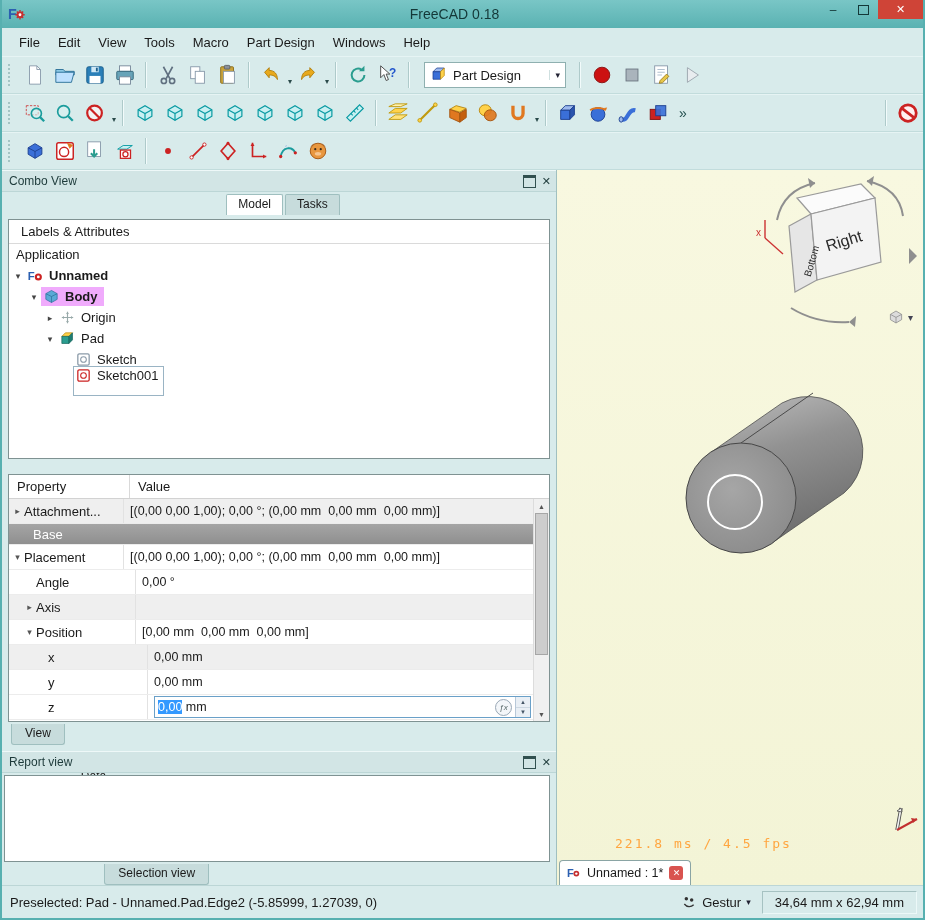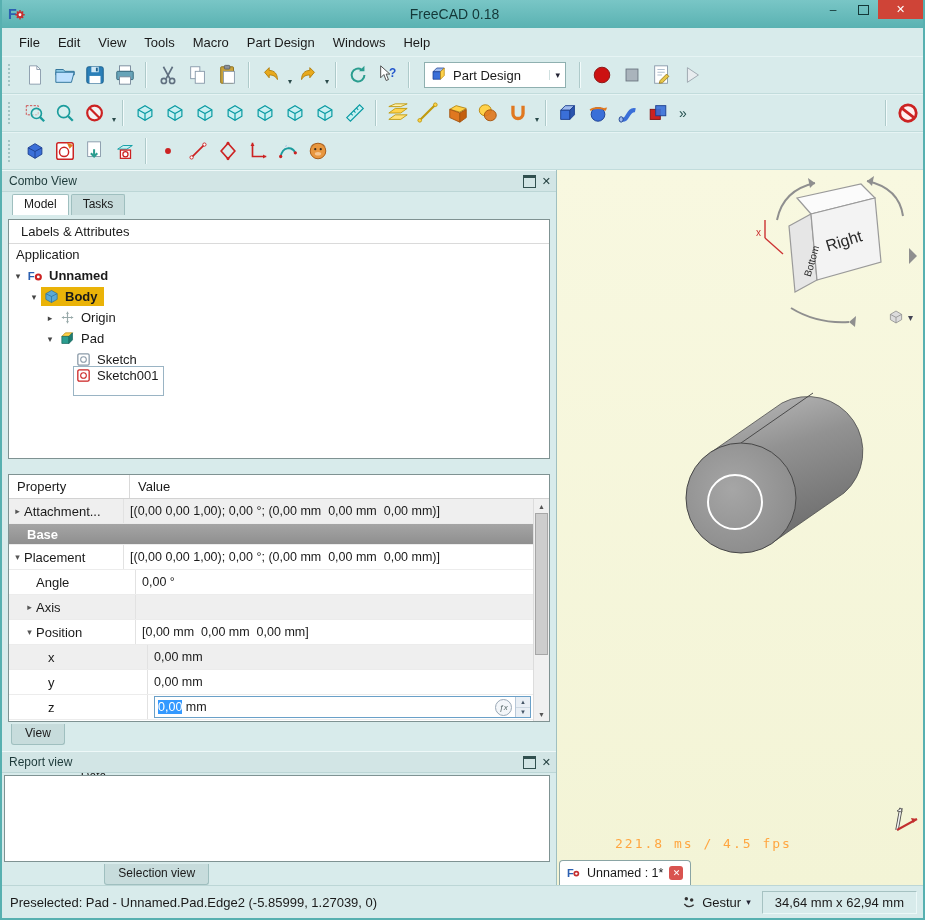--- a/index.html
+++ b/index.html
@@ -29,45 +29,45 @@
   .wb-combo{height:24px;min-width:130px;background:#fff;border:1px solid #8fb0b0;display:flex;align-items:center;padding:0 5px;margin:0 8px;}
   .wb-label{margin:0 8px 0 5px;}
   .wb-arrow{margin-left:auto;font-size:9px;color:#223;padding-left:5px;border-left:1px solid #cfe0e0;}
   
   .main{flex:1;display:flex;min-height:0;}
   .left-dock{width:554px;flex:none;display:flex;flex-direction:column;}
   .panel-title{height:20px;flex:none;display:flex;align-items:center;padding:0 5px 0 7px;font-size:12px;color:#1d3a3a;background:#d2e5e5;border-top:1px solid #eef8f8;border-bottom:1px solid #bcd6d6;}
   .pt-btns{margin-left:auto;display:flex;align-items:center;gap:6px;}
   .pt-float{width:11px;height:9px;border:1px solid #31504f;border-top-width:3px;display:block;}
   .pt-close{font-size:11px;line-height:1;color:#1d3a3a;}
-  .combo-tabs{display:flex;flex:none;padding:2px 0 0 10px;height:21px;}
+  .combo-tabs{display:flex;flex:none;padding:2px 0 0 10px;height:21px;justify-content:center;}
   .tab{padding:2px 11px 0 11px;border:1px solid #9fbfbf;border-bottom:none;background:#c7dcdc;font-size:12px;margin-right:2px;border-radius:2px 2px 0 0;}
   .tab.active{background:#fff;}
   .tree-box{margin:4px 6px 0 6px;height:238px;flex:none;background:#fff;border:1px solid #7f9292;overflow:hidden;}
   .tree-header{height:23px;line-height:23px;padding-left:12px;border-bottom:1px solid #dadada;}
   .tree-root{padding:3px 0 3px 7px;}
   .tree-row{height:21px;display:flex;align-items:center;}
   .tree-row .exp{width:14px;flex:none;text-align:center;font-size:9px;color:#444;}
   .rowbody{display:flex;align-items:center;padding:1px 6px 1px 2px;}
-  .tree-row.sel .rowbody{background:#eab308;}
+  .tree-row.sel .rowbody{background:#f0abfc;}
   .tree-row.focusbox .rowbody{border:1px solid #9ab4c4;padding:0 5px 11px 1px;}
   .tree-icon{width:17px;height:17px;margin-right:5px;flex:none;display:flex;}
   .tree-label{line-height:17px;}
   .bold{font-weight:bold;}
   
   .prop-box{margin:15px 6px 0 6px;height:246px;flex:none;background:#fff;border:1px solid #7f9292;position:relative;overflow:hidden;}
   .prop-header{display:flex;height:23px;border-bottom:1px solid #d2d2d2;}
   .ph1{width:112px;flex:none;line-height:23px;padding-left:8px;border-right:1px solid #d9d9d9;}
   .ph2{line-height:23px;padding-left:8px;}
   .prow{display:flex;height:24px;align-items:stretch;border-bottom:1px solid #ececec;width:calc(100% - 16px);}
   .prow .pname{width:112px;flex:none;display:flex;align-items:center;border-right:1px solid #e2e2e2;}
   .prow.shaded{background:#efefef;}
   .pexp{width:13px;flex:none;text-align:center;font-size:9px;color:#555;}
   .pval{flex:1;display:flex;align-items:center;padding-left:6px;white-space:pre;overflow:hidden;font-size:12.5px;}
-  .prow.group{background:linear-gradient(#a5a5a5,#8f8f8f);color:#fff;font-weight:bold;height:20px;align-items:center;padding-left:18px;}
+  .prow.group{background:linear-gradient(#a5a5a5,#8f8f8f);color:#fff;font-weight:normal;height:20px;align-items:center;padding-left:24px;}
   .editwrap{flex:1;height:20px;margin-right:2px;border:1px solid #6aa0c8;display:flex;align-items:center;background:#fff;padding-left:3px;}
   .editsel{background:#3399ff;color:#fff;}
   .fxbtn{width:15px;height:15px;border-radius:50%;border:1px solid #9aa8b6;color:#566;font-size:8px;font-style:italic;display:flex;align-items:center;justify-content:center;margin-left:auto;margin-right:3px;background:#f3f6f9;}
   .spinner{width:14px;height:20px;flex:none;display:flex;flex-direction:column;border-left:1px solid #b8c8d8;}
   .spinner span{flex:1;font-size:6px;display:flex;align-items:center;justify-content:center;color:#456;background:#e9eff5;}
   .spinner span:first-child{border-bottom:1px solid #cdd8e2;}
   .vscroll{position:absolute;top:24px;right:0;bottom:0;width:15px;background:#f0f0f0;border-left:1px solid #dcdcdc;display:flex;flex-direction:column;align-items:center;}
   .sarrow{height:14px;font-size:7px;color:#555;display:flex;align-items:center;flex:none;}
   .sthumb{width:11px;height:140px;flex:none;background:#cdcdcd;border:1px solid #a6a6a6;}
   .south-tabs{display:flex;flex:none;padding-left:9px;margin-top:2px;height:21px;}

